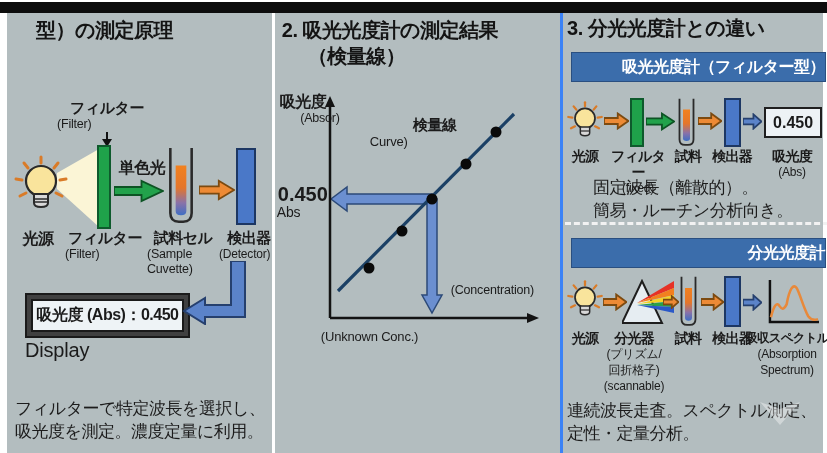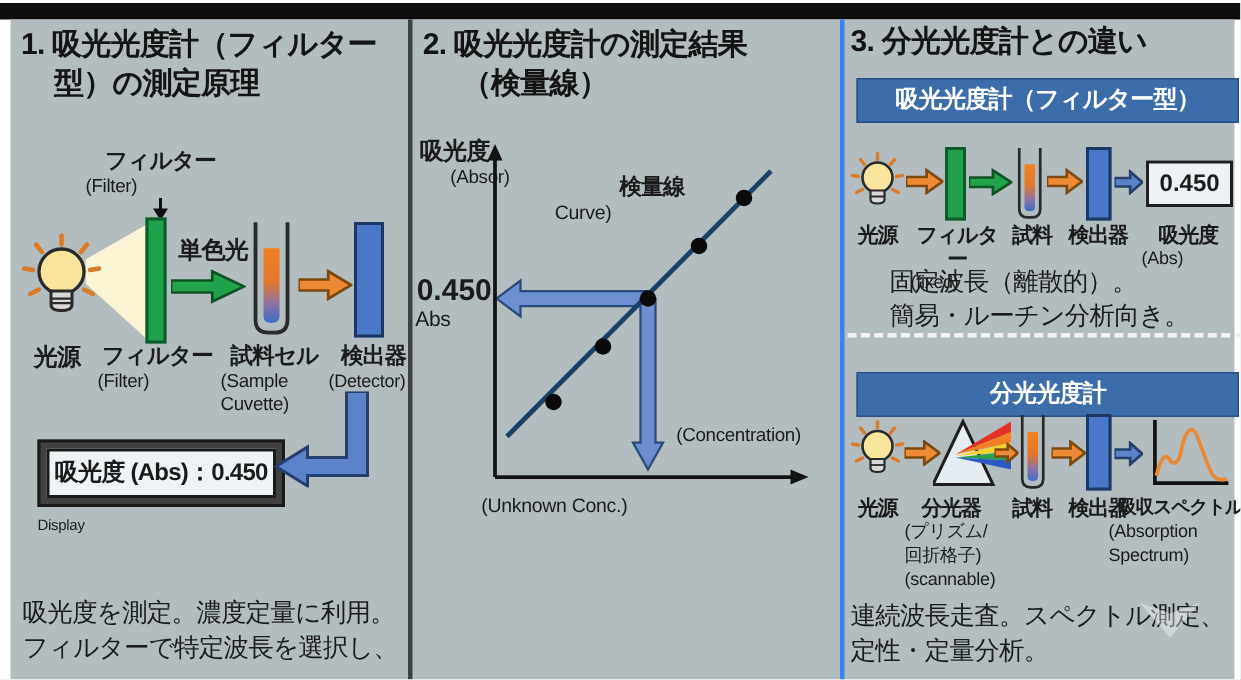--- a/index.html
+++ b/index.html
@@ -3,38 +3,38 @@
 <meta charset="utf-8">
 <style>
   *{margin:0;padding:0;box-sizing:border-box}
   html,body{background:#ffffff}
   body{font-family:"Liberation Sans", sans-serif;color:#1b1b1b}
   .stage{position:relative;width:827px;height:453px;background:#ffffff;overflow:hidden}
   .topbar{position:absolute;top:2px;left:0;width:100%;height:11px;background:#0d0d0d}
   .content{position:absolute;top:13px;left:7px;width:816px;height:440px;background:#b3bdbf;display:flex}
   .panel{position:relative;height:100%}
   .p1{width:272px}
-  .p2{width:296px;border-left:3px solid #404040}
+  .p2{width:296px;border-left:3px solid #ffffff}
   .p3{width:270px;border-left:3px solid #3b82f6}
   .abs{position:absolute}
   .title{font-weight:bold;font-size:20px;line-height:26px;color:#141414;letter-spacing:-0.5px}
   .t2-p1{padding-left:22px}
   .t2-p2{padding-left:26px}
   .caption{font-size:17px;line-height:23px;font-weight:500;color:#1c1c1c;letter-spacing:-0.5px}
   .lbl{font-weight:bold;text-align:center;font-size:15px;line-height:18px;letter-spacing:-0.5px}
   .lbl16{font-size:16px}
   .sub{font-weight:normal;text-align:left;font-size:12.5px;line-height:15px;letter-spacing:-0.2px}
   .swatch-filter{background:#1fa24a;border:2px solid #0e5a2c}
   .swatch-detector{background:#4a78c8;border:2px solid #1d3763}
   .display-frame{background:#404040;border:2px solid #1a1a1a;padding:4px}
   .display-inner{background:#eef3f6;border:2px solid #1a1a1a;height:100%;display:flex;align-items:center;justify-content:center;font-weight:bold;font-size:16px;letter-spacing:-0.5px}
-  .banner{background:#3b6dab;border:1px solid #2a4f80;color:#ffffff;font-weight:bold;font-size:16px;text-align:center;line-height:28px;letter-spacing:-0.5px}
+  .banner{background:#3b6dab;border:1px solid #2a4f80;color:#ffffff;font-weight:bold;font-size:16px;text-align:right;line-height:28px;letter-spacing:-0.5px}
   .dash-div{border-top:3px dashed #f2f2f2}
   .p3lbl{font-weight:bold;text-align:center;font-size:14px;line-height:16px;letter-spacing:-0.8px}
-  .p3sub{font-weight:normal;font-size:12px;line-height:16px;letter-spacing:-0.2px}
+  .p3sub{font-weight:normal;text-align:center;font-size:12px;line-height:16px;letter-spacing:-0.2px}
   .ar-o{fill:#ed8a35;stroke:#7c4a10;stroke-width:1.8}
   .ar-g{fill:#22a24b;stroke:#0d5424;stroke-width:1.8}
   .ar-b{fill:#5b83c9;stroke:#26406e;stroke-width:1.8}
 </style>
 </head>
 <body>
 
 <svg width="0" height="0" style="position:absolute" aria-hidden="true">
   <defs>
     <linearGradient id="liq" x1="0" y1="0" x2="0" y2="1">
@@ -45,21 +45,20 @@
     </linearGradient>
   </defs>
 </svg>
 
 <div class="stage">
   <div class="topbar"></div>
   <div class="content">
 
     <div class="panel p1">
       <div class="abs title" style="left:7px;top:4px;width:262px">
-        <div>1. 吸光光度計（フィルター</div>
         <div class="t2-p1">型）の測定原理</div>
       </div>
 
       <div class="abs" style="left:50px;top:86px;width:100px;text-align:center">
         <div class="lbl">フィルター</div>
         <div class="sub">(Filter)</div>
         <svg width="12" height="15" viewBox="0 0 12 15">
           <line x1="6" y1="0" x2="6" y2="8" stroke="#111" stroke-width="2"></line>
           <polygon points="1,7 11,7 6,15" fill="#111"></polygon>
         </svg>
@@ -115,29 +114,29 @@
         <div class="sub">Cuvette)</div>
       </div>
       <div class="abs" style="left:212px;top:216px;width:60px">
         <div class="lbl">検出器</div>
         <div class="sub" style="font-size:12px">(Detector)</div>
       </div>
 
       <div class="abs display-frame" style="left:18px;top:280px;width:165px;height:45px">
         <div class="display-inner">吸光度 (Abs)：0.450</div>
       </div>
-      <div class="abs sub" style="left:18px;top:330px;width:165px;font-size:10px">Display</div>
+      <div class="abs sub" style="left:18px;top:330px;width:165px;font-size:20px">Display</div>
 
       <svg class="abs" style="left:174px;top:248px" width="70" height="64" viewBox="0 0 70 64">
         <polygon points="50,0 64,0 64,56 24,56 24,63 3,50 24,37 24,44 50,44" fill="#5b83c9" stroke="#26406e" stroke-width="2"></polygon>
       </svg>
 
       <div class="abs caption" style="left:8px;top:384px;width:262px">
+        <div>フィルターで特定波長を選択し、</div>
         <div>吸光度を測定。濃度定量に利用。</div>
-        <div>フィルターで特定波長を選択し、</div>
       </div>
     </div>
 
     <div class="panel p2">
       <div class="abs title" style="left:7px;top:4px;width:258px">
         <div>2. 吸光光度計の測定結果</div>
         <div class="t2-p2">（検量線）</div>
       </div>
 
       <div class="abs" style="left:5px;top:80px;width:60px">
@@ -235,21 +234,21 @@
         <div class="p3sub">(Abs)</div>
       </div>
 
       <div class="abs caption" style="left:30px;top:163px;width:236px">
         <div>固定波長（離散的）。</div>
         <div>簡易・ルーチン分析向き。</div>
       </div>
 
       <div class="abs dash-div" style="left:2px;top:209px;width:264px;height:0"></div>
 
-      <div class="abs banner" style="left:8px;top:235px;width:255px;height:30px">分光光度計</div>
+      <div class="abs banner" style="left:8px;top:225px;width:255px;height:30px">分光光度計</div>
 
       <svg class="abs" style="left:3px;top:267px" width="38" height="48" viewBox="0 0 56 72">
         <g stroke="#d97b28" stroke-width="3.4" stroke-linecap="round">
           <line x1="28" y1="2" x2="28" y2="8"></line>
             <line x1="11" y1="8" x2="15" y2="13"></line>
           <line x1="45" y1="8" x2="41" y2="13"></line>
             <line x1="3" y1="24" x2="9" y2="25"></line>
           <line x1="53" y1="24" x2="47" y2="25"></line>
             <line x1="7" y1="41" x2="13" y2="38"></line>
           <line x1="49" y1="41" x2="43" y2="38"></line>

